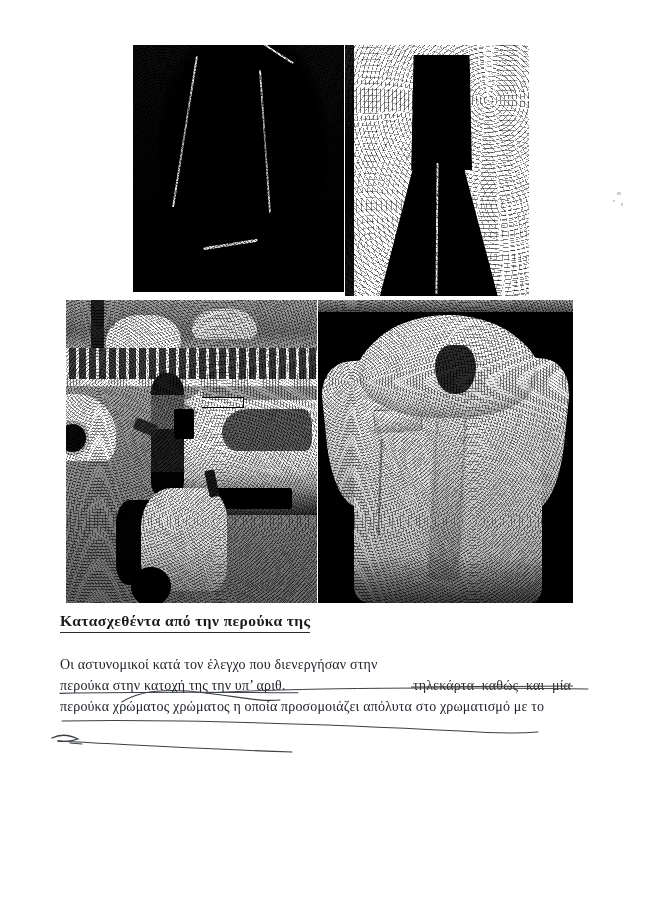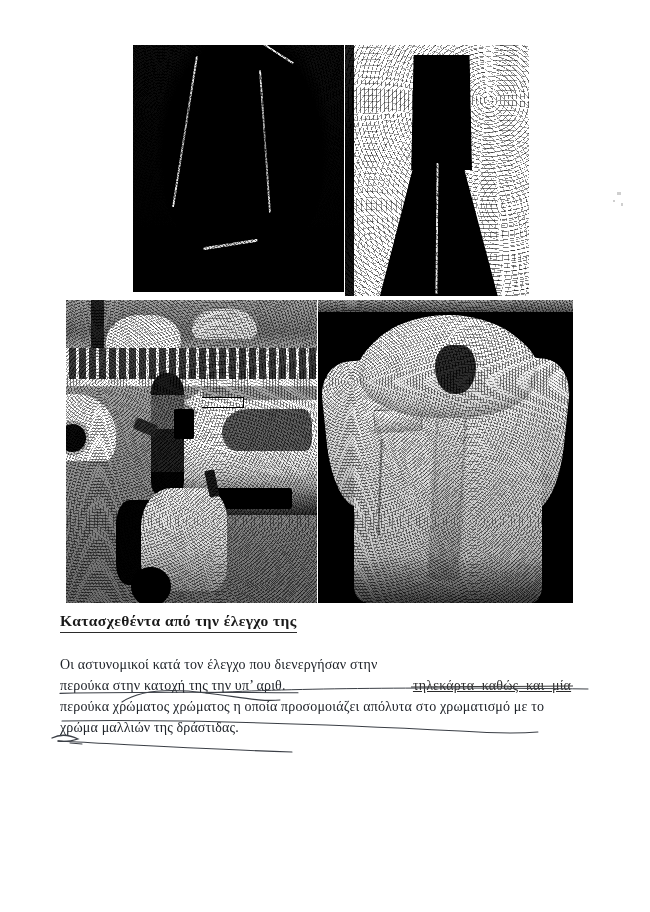--- a/index.html
+++ b/index.html
@@ -311,21 +311,20 @@
     color: #20242a;
     letter-spacing: .15px;
   }
   .line { position: relative; white-space: nowrap; }
   .line.justify { white-space: normal; text-align: justify; }
   .gap-inline { display: inline-block; width: 120px; }
   .struck {
     position: relative;
     color: #2b2b2b;
     word-spacing: 4px;
-    text-decoration: underline;
   }
   .struck::after {
     content: "";
     position: absolute;
     left: -2px; right: -2px; top: 52%;
     height: 1.1px;
     background: #3a3a3a;
     transform: rotate(-.4deg);
   }
 
@@ -414,34 +413,33 @@
     <div class="pocket-seam"></div>
     <div class="belt"></div>
     <div class="collar"></div>
     <div class="collar-notch"></div>
     <div class="hem-shadow"></div>
     <div class="grain"></div>
   </div>
 
   <div class="text-block">
 
-    <div class="heading">Κατασχεθέντα από την έλεγχο της</div>
+    <div class="heading">Κατασχεθέντα από την περούκα της</div>
 
     <div class="para">
       <div class="line">Οι αστυνομικοί κατά τον έλεγχο που διενεργήσαν στην</div>
 
       <div class="line">
         <span>περούκα στην κατοχή της την υπ’ αριθ.</span>
         <span class="gap-inline"></span>
         <span class="struck">τηλεκάρτα καθώς και μία</span>
       </div>
 
       <div class="line justify">περούκα χρώματος χρώματος η οποία προσομοιάζει απόλυτα στο χρωματισμό με το</div>
 
-      <div class="line">χρώμα μαλλιών της δράστιδας.</div>
     </div>
   </div>
 
   <div class="pen" id="pen-underline-arith">
     <svg viewBox="0 0 238 6" preserveAspectRatio="none">
       <path d="M0,3.4 C60,2.2 140,2.0 238,2.8" stroke-width="1.1"></path>
     </svg>
   </div>
 
   <div class="pen" id="pen-stroke-mid">

